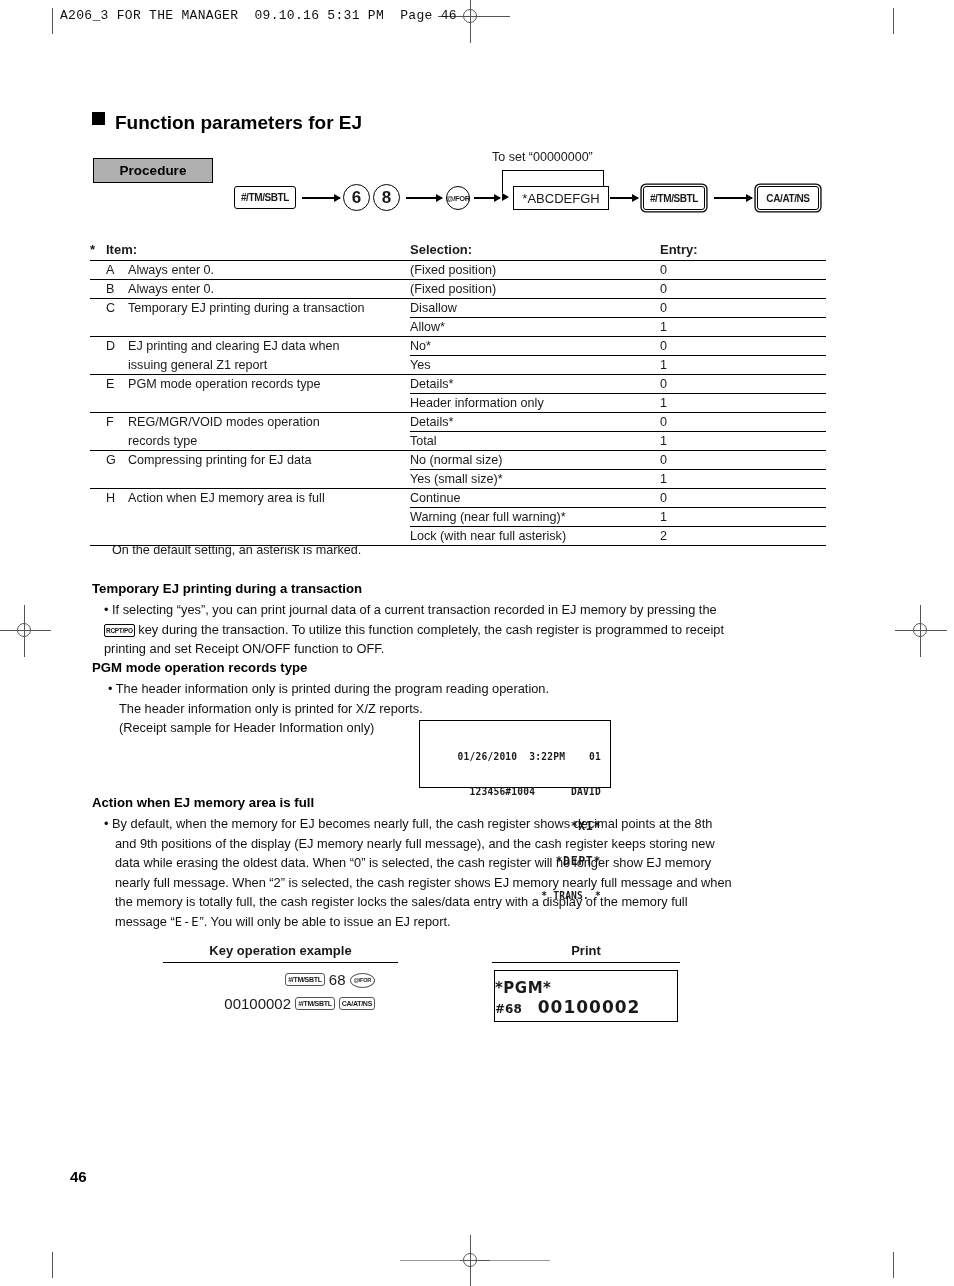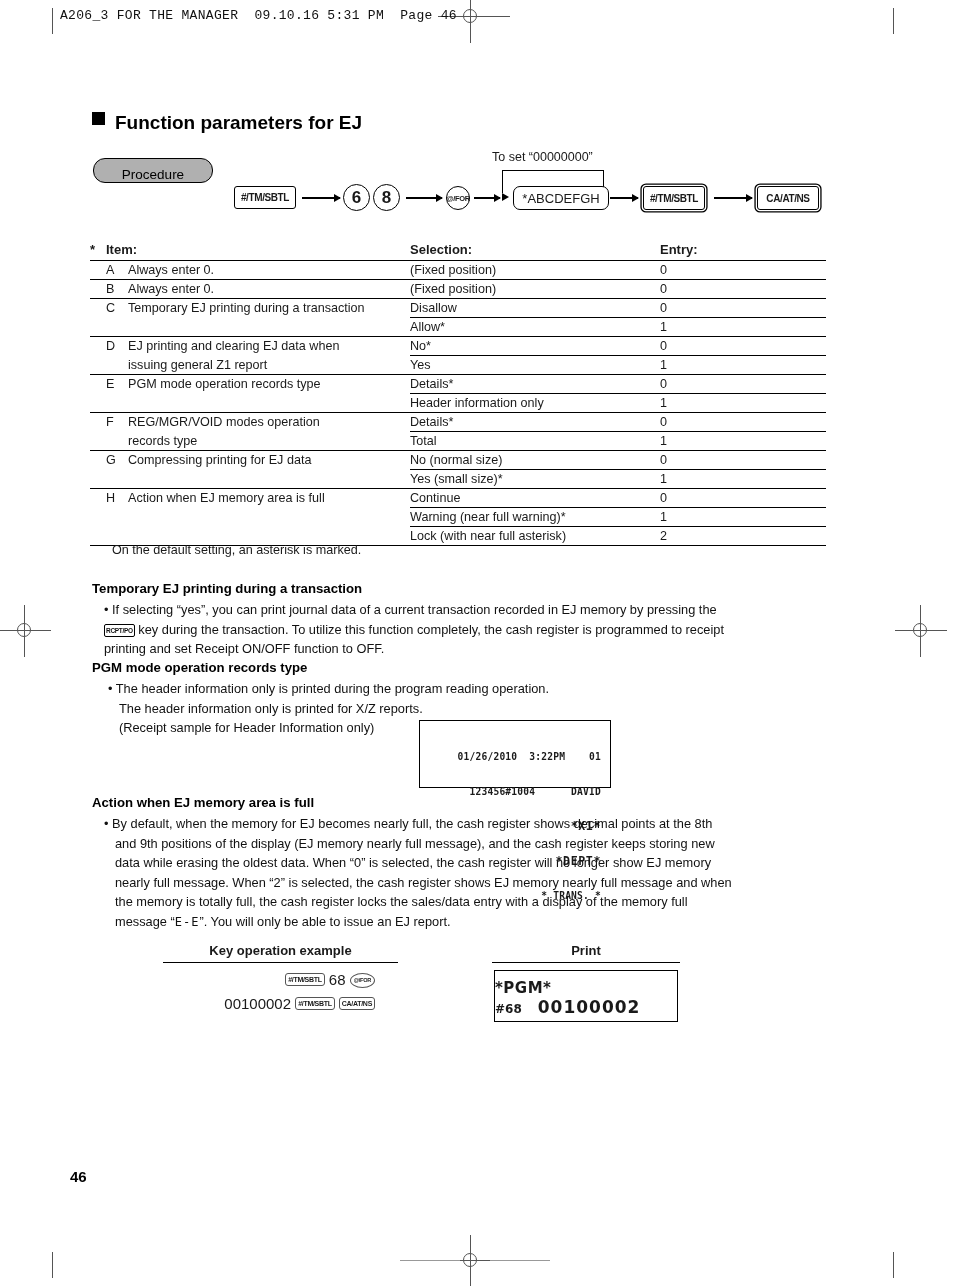--- a/index.html
+++ b/index.html
@@ -80,26 +80,26 @@
 
   
   .procedure-badge {
     position: absolute;
     left: 93px;
     top: 158px;
     width: 118px;
     height: 23px;
     background: #b0b0b0;
     border: 1.4px solid #000;
-    border-radius: 12px;
+    border-radius: 0;
     display: flex;
-    align-items: flex-end;
+    align-items: center;
     justify-content: center;
     font-size: 13.5px;
-    font-weight: normal;
+    font-weight: bold;
     color: #000;
   }
 
   
   .flow {
     position: absolute;
     left: 230px;
     top: 150px;
     width: 700px;
     height: 70px;
@@ -420,21 +420,21 @@
     <span>@/FOR</span>
   </div>
 
   <div class="arrow" style="left:244px; top:47px; width:26px;"></div>
 
   <div class="loop-label" style="left:262px; top:0px;">To set “00000000”</div>
   <div class="loop-path" style="left:272px; top:20px; width:100px; height:22px; border-bottom:0;"></div>
   <div class="loop-arrow-down" style="left:368px; top:40px;"></div>
   <div class="loop-arrow-right" style="left:272px; top:43px;"></div>
 
-  <div class="val-box" style="left:283px; top:36px; width:96px; height:24px;border-radius:7px;">
+  <div class="val-box" style="left:283px; top:36px; width:96px; height:24px;">
     <span>*ABCDEFGH</span>
   </div>
 
   <div class="arrow" style="left:380px; top:47px; width:28px;"></div>
 
   <div class="key-rect dbl" style="left:413px; top:36px; width:62px; height:24px;">
     <span>#/TM/SBTL</span>
   </div>
 
   <div class="arrow" style="left:484px; top:47px; width:38px;"></div>

